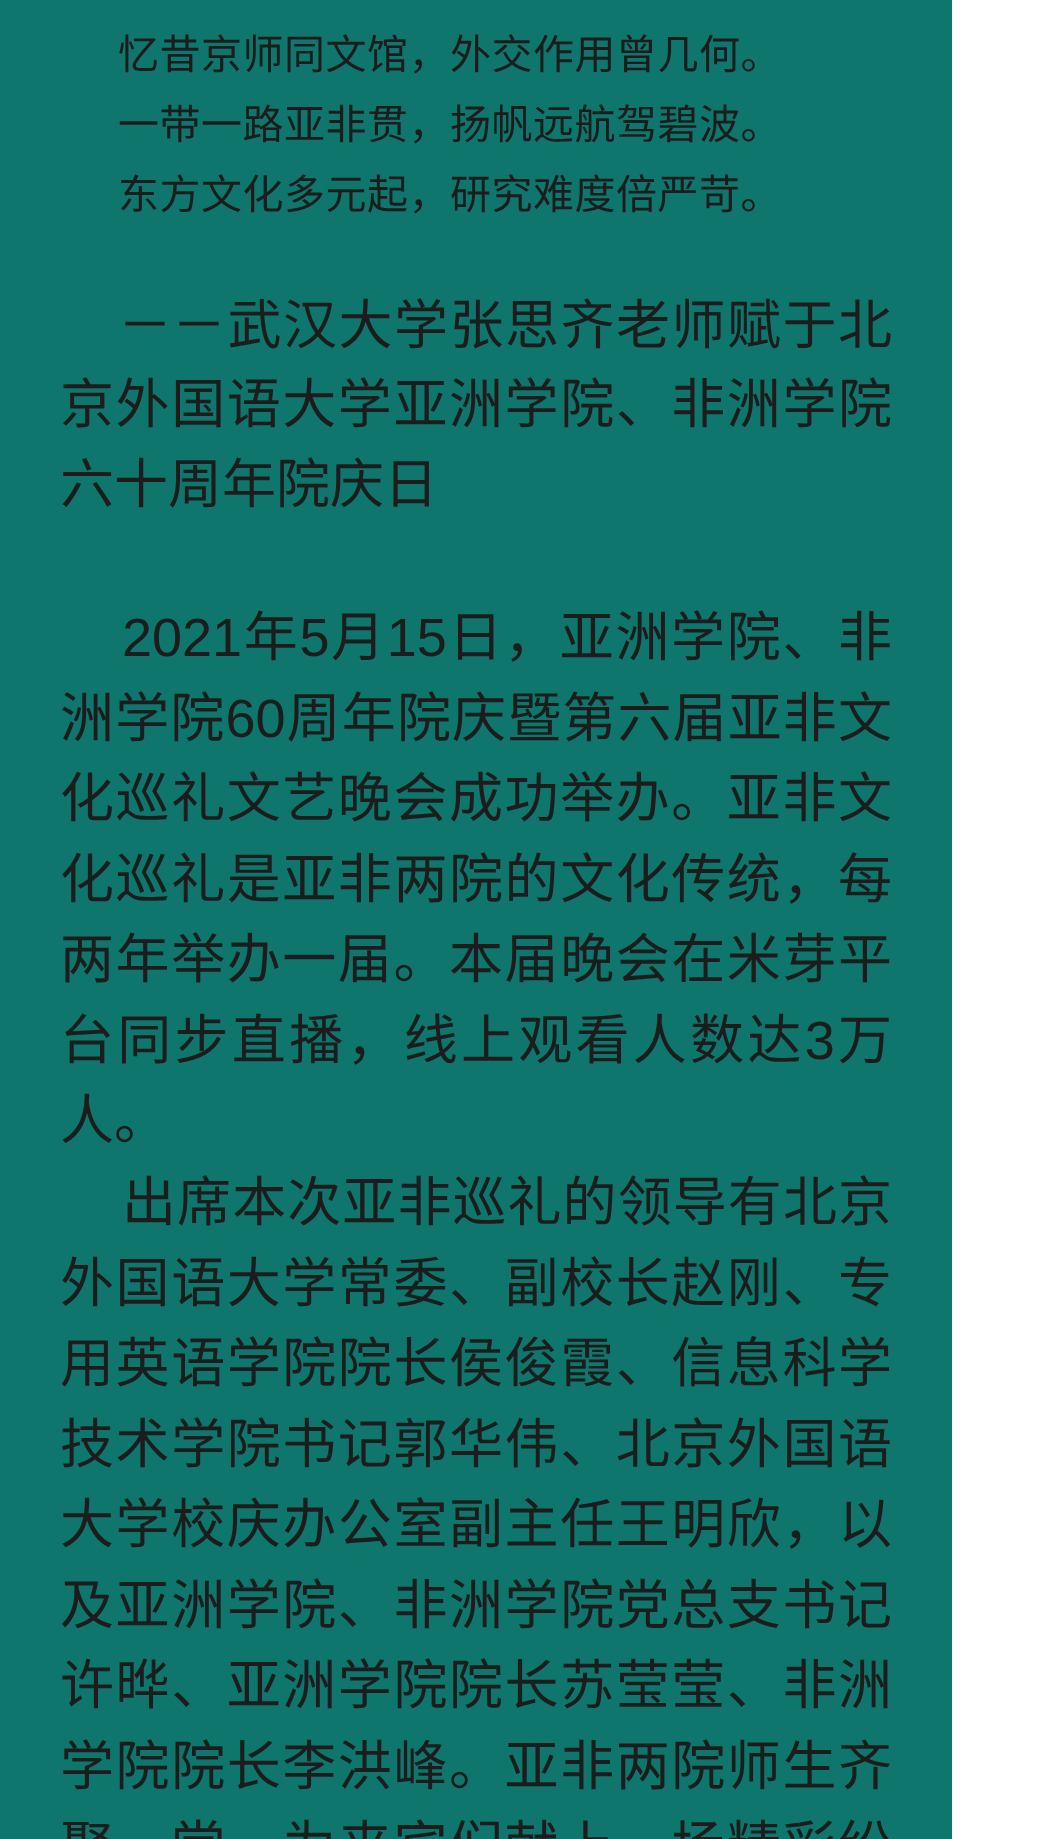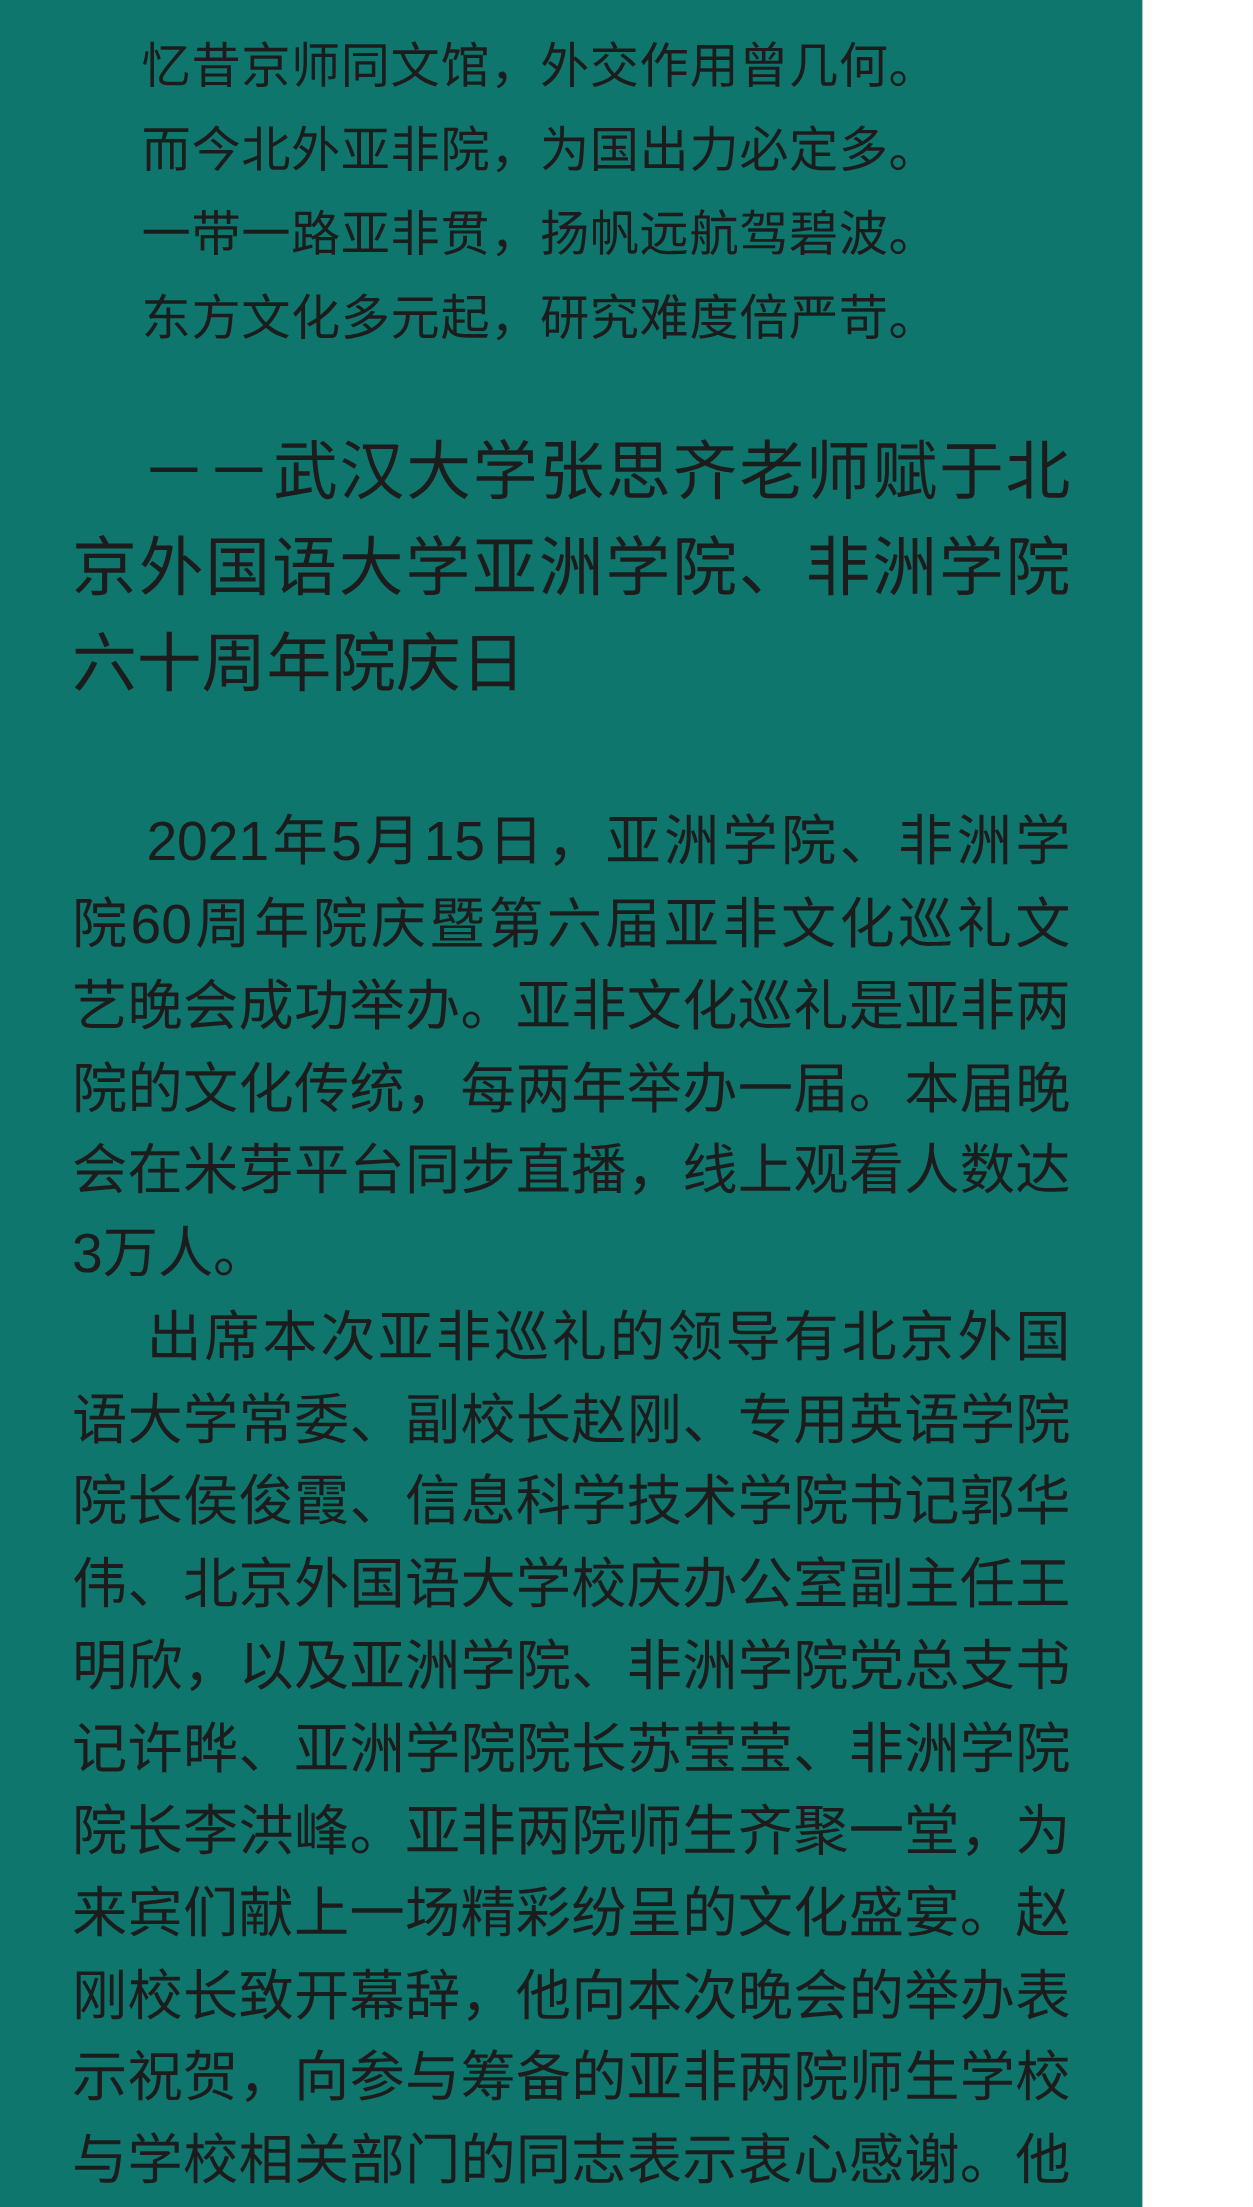--- a/index.html
+++ b/index.html
@@ -41,40 +41,39 @@
   .attribution {
     font-size: 54px;
     line-height: 1.48;
     color: #1c1c1c;
     margin: 0 0 72px 0;
     text-indent: 58px;
     text-align: justify;
     text-justify: inter-character;
   }
   .body-para {
-    font-size: 46px;
+    font-size: 54px;
     line-height: 1.49;
     color: #1c1c1c;
     margin: 0 0 2px 0;
     text-indent: 62px;
     text-align: justify;
     text-justify: inter-character;
   }
   .body-para:last-child {
     margin-bottom: 0;
   }
 </style>
 </head>
 <body>
 
 <div class="page">
 
   <div class="poem">
     <p class="poem-line">忆昔京师同文馆，外交作用曾几何。</p>
-    <p class="poem-line">而今北外亚非院，为国出力必定多。</p>
     <p class="poem-line">一带一路亚非贯，扬帆远航驾碧波。</p>
     <p class="poem-line">东方文化多元起，研究难度倍严苛。</p>
   </div>
 
   <p class="attribution">－－武汉大学张思齐老师赋于北京外国语大学亚洲学院、非洲学院六十周年院庆日</p>
 
   <p class="body-para">2021年5月15日，亚洲学院、非洲学院60周年院庆暨第六届亚非文化巡礼文艺晚会成功举办。亚非文化巡礼是亚非两院的文化传统，每两年举办一届。本届晚会在米芽平台同步直播，线上观看人数达3万人。</p>
   <p class="body-para">出席本次亚非巡礼的领导有北京外国语大学常委、副校长赵刚、专用英语学院院长侯俊霞、信息科学技术学院书记郭华伟、北京外国语大学校庆办公室副主任王明欣，以及亚洲学院、非洲学院党总支书记许晔、亚洲学院院长苏莹莹、非洲学院院长李洪峰。亚非两院师生齐聚一堂，为来宾们献上一场精彩纷呈的文化盛宴。赵刚校长致开幕辞，他向本次晚会的举办表示祝贺，向参与筹备的亚非两院师生学校与学校相关部门的同志表示衷心感谢。他指出了巡礼活动展示各国特色文化的突出意义，回忆亚非两院建设历史，同时展望未来，希冀同学们勇敢担当历史责任，期望学院的明天更加美好。</p>
 
 </div>

